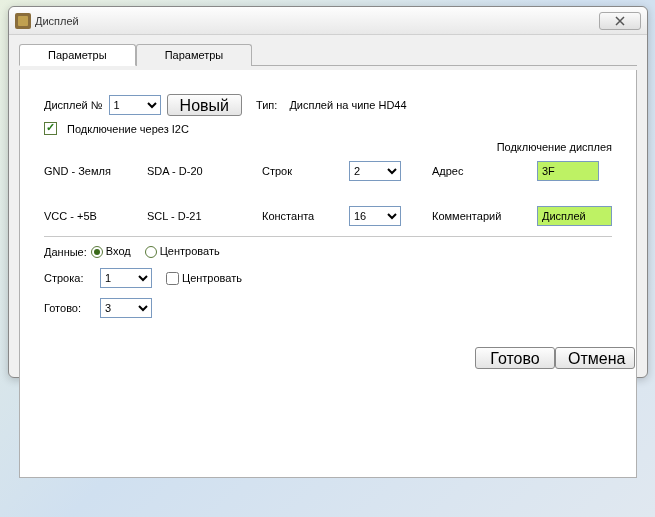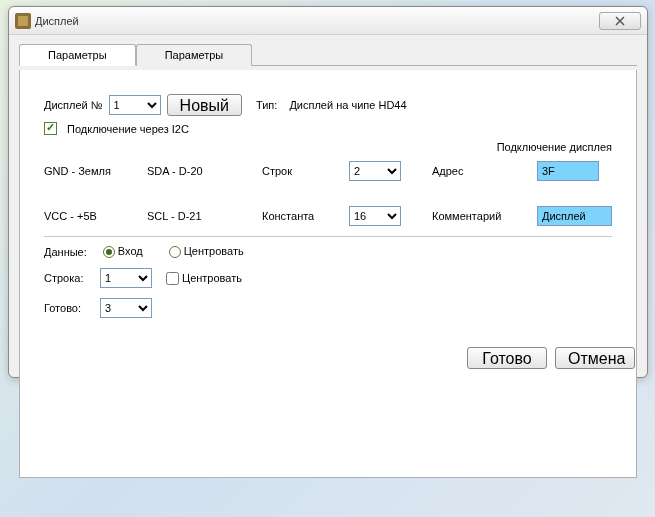--- a/index.html
+++ b/index.html
@@ -113,30 +113,30 @@
   row-gap: 6px;
   column-gap: 4px;
   align-items: center;
   gap: 25px;
 }
 input[type="text"] {
   font-size: 11px;
   border: 1px solid #7a9ac0;
   height: 20px;
   padding: 0 4px;
-  background: #7dd3fc;
+  background: #bef264;
 }
 .addr { width: 62px; }
 .comment { width: 100%; }
 .sep {
   border: none;
   border-top: 1px solid #c8c8c8;
   margin: 10px 0 8px 0;
 }
-.radio-row { display: flex; align-items: center; gap: 16px; }
+.radio-row { display: flex; align-items: center; gap: 4px; }
 .radio-row label { margin-right: 10px; }
 .radio {
   width: 12px; height: 12px;
   border: 1px solid #5a7a3a;
   border-radius: 50%;
   display: inline-block;
   vertical-align: middle;
   margin-right: 3px;
   position: relative;
   background: #fff;
@@ -145,21 +145,21 @@
   content: "";
   position: absolute;
   left: 2px; top: 2px;
   width: 6px; height: 6px;
   border-radius: 50%;
   background: #3a6a1a;
 }
 .footer {
   position: absolute;
   bottom: 8px; right: 12px;
-  display: flex; gap: 8px;
+  display: flex; gap: 0;
 }
 .footer .btn { width: 80px; }
 .chk-green {
   width: 13px; height: 13px;
   border: 1px solid #5a7a3a;
   background: #fff;
   display: inline-block;
   vertical-align: middle;
   margin-right: 4px;
   position: relative;

